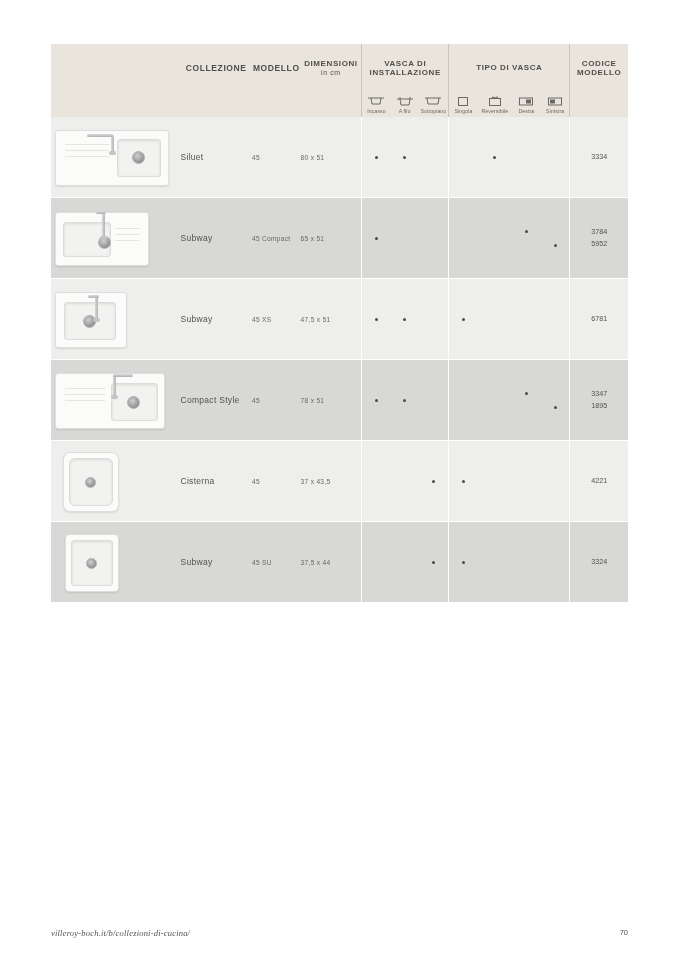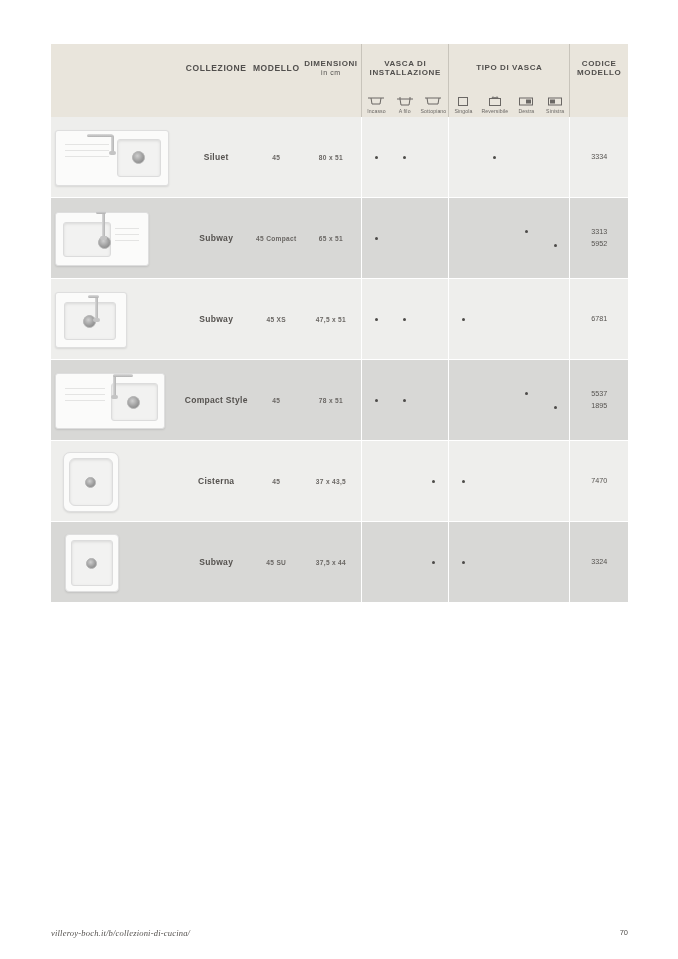--- a/index.html
+++ b/index.html
@@ -91,25 +91,23 @@
   tbody td.sep { border-left: 1px solid #ffffff; }
 
   td.img-cell { padding: 0; }
   .sink-holder {
     position: relative;
     width: 100%;
     height: 80px;
   }
 
   .cell-txt {
-    text-align: center;
     font-size: 8.5px;
     color: #55524f;
     letter-spacing: 0.3px;
-    font-weight: bold;
   }
   .cell-txt.small {
     font-size: 6.6px;
     color: #6a6764;
   }
   .cell-code {
     text-align: center;
     font-size: 7.2px;
     color: #55524f;
     line-height: 1.7;
@@ -370,21 +368,21 @@
           <td></td>
           <td class="sep"></td>
           <td></td>
           <td>
               <span class="dot" style="margin-bottom:14px"></span>
             </td>
           <td>
               <span class="dot" style="margin-top:14px"></span>
             </td>
           <td class="cell-code sep">
-            <div>3313</div>
+            <div>3784</div>
             <div>5952</div>
           </td>
         </tr>
 
         <tr class="odd">
           <td class="img-cell">
             <div class="sink-holder">
               <div class="sink" style="left:4px;top:13px;width:70px;height:54px;"></div>
               <div class="bowl" style="left:13px;top:23px;width:50px;height:36px;"></div>
               <div class="drain" style="left:32px;top:36px;"></div>
@@ -438,21 +436,21 @@
           <td></td>
           <td class="sep"></td>
           <td></td>
           <td>
               <span class="dot" style="margin-bottom:14px"></span>
             </td>
           <td>
               <span class="dot" style="margin-top:14px"></span>
             </td>
           <td class="cell-code sep">
-            <div>5537</div>
+            <div>3347</div>
             <div>1895</div>
           </td>
         </tr>
 
         <tr class="odd">
           <td class="img-cell">
             <div class="sink-holder">
               <div class="sink" style="left:12px;top:11px;width:54px;height:58px;border-radius:7px;"></div>
               <div class="bowl" style="left:18px;top:17px;width:42px;height:46px;border-radius:6px;"></div>
               <div class="drain sm" style="left:34px;top:36px;"></div>
@@ -465,21 +463,21 @@
           <td></td>
           <td>
               <span class="dot"></span>
             </td>
           <td class="sep">
               <span class="dot"></span>
             </td>
           <td></td>
           <td></td>
           <td></td>
-          <td class="cell-code sep">7470</td>
+          <td class="cell-code sep">4221</td>
         </tr>
 
         <tr class="even">
           <td class="img-cell">
             <div class="sink-holder">
               <div class="sink" style="left:14px;top:12px;width:52px;height:56px;border-radius:4px;"></div>
               <div class="bowl" style="left:20px;top:18px;width:40px;height:44px;border-radius:3px;"></div>
               <div class="drain sm" style="left:35px;top:36px;"></div>
             </div>
           </td>

